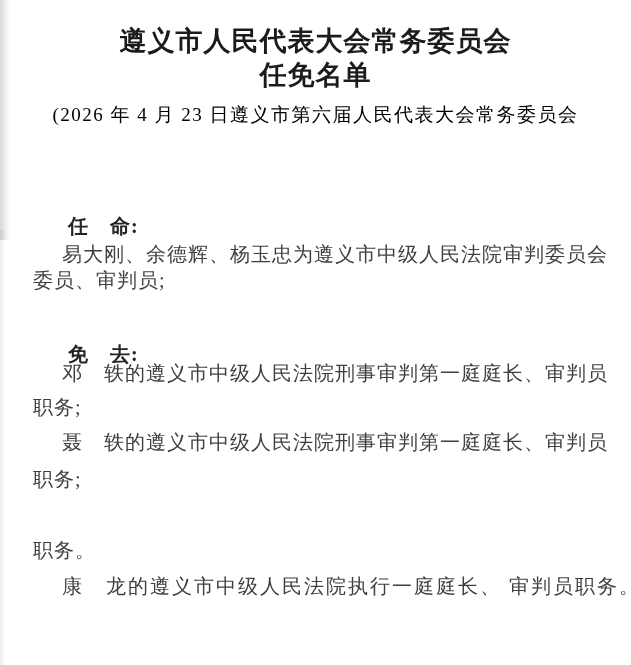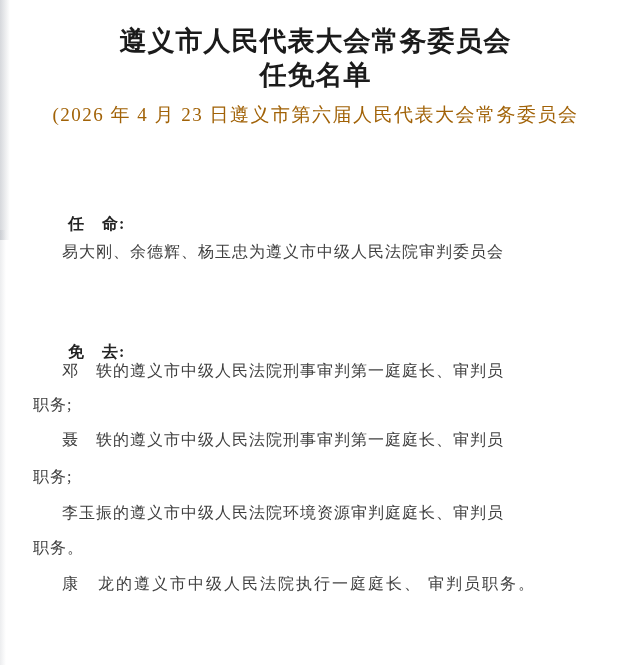--- a/index.html
+++ b/index.html
@@ -34,40 +34,40 @@
     width: 6px;
     height: 435px;
     background: linear-gradient(to right, rgba(150,156,165,0.18), rgba(150,156,165,0.0));
     pointer-events: none;
   }
   .line {
     position: absolute;
     white-space: nowrap;
     line-height: 1.15;
     color: #3f3f3f;
-    font-size: 16px;
+    font-size: 20px;
     letter-spacing: 1px;
   }
   .title {
     left: 0;
     width: 631px;
     text-align: center;
     font-size: 27px;
     font-weight: bold;
     color: #1b1b1b;
     letter-spacing: 1px;
   }
   .title1 { top: 26px; }
   .title2 { top: 60px; }
   .subtitle {
     left: 0;
     width: 631px;
     text-align: center;
     font-size: 19px;
-    color: #a16207;
+    color: #000000;
     letter-spacing: 1.5px;
   }
   .subtitle1 { top: 104px; }
   .subtitle2 { top: 137px; }
   .heading {
     font-weight: bold;
     color: #242424;
     left: 68px;
     letter-spacing: 1px;
   }
@@ -93,22 +93,22 @@
   <div class="scan-edge"></div>
   <div class="scan-edge2"></div>
 
   <div class="line title title1">遵义市人民代表大会常务委员会</div>
   <div class="line title title2">任免名单</div>
 
   <div class="line subtitle subtitle1">(2026 年 4 月 23 日遵义市第六届人民代表大会常务委员会</div>
 
   <div class="line heading h-appoint">任　命:</div>
   <div class="line indent p1l1">易大刚、余德辉、杨玉忠为遵义市中级人民法院审判委员会</div>
+  <div class="line flush p1l2">委员、审判员;</div>
 
   <div class="line heading h-remove">免　去:</div>
   <div class="line indent r1l1">邓　轶的遵义市中级人民法院刑事审判第一庭庭长、审判员</div>
   <div class="line flush r1l2">职务;</div>
   <div class="line indent r2l1">聂　轶的遵义市中级人民法院刑事审判第一庭庭长、审判员</div>
   <div class="line flush r2l2">职务;</div>
-  <div class="line indent r3l1">李玉振的遵义市中级人民法院环境资源审判庭庭长、审判员</div>
   <div class="line flush r3l2">职务。</div>
   <div class="line indent r4">康　龙的遵义市中级人民法院执行一庭庭长、 审判员职务。</div>
 </div>
 
 </body></html>

